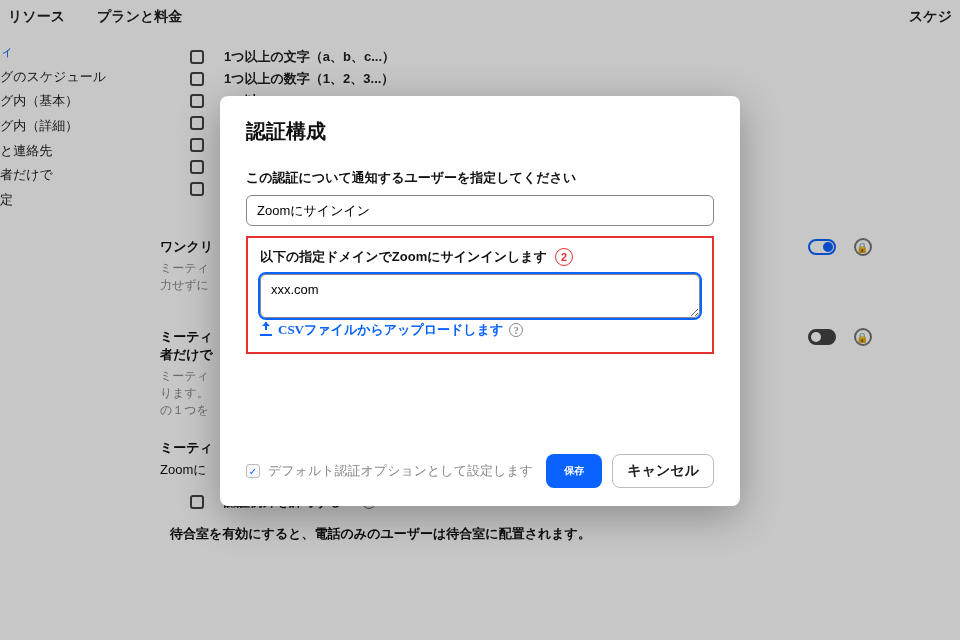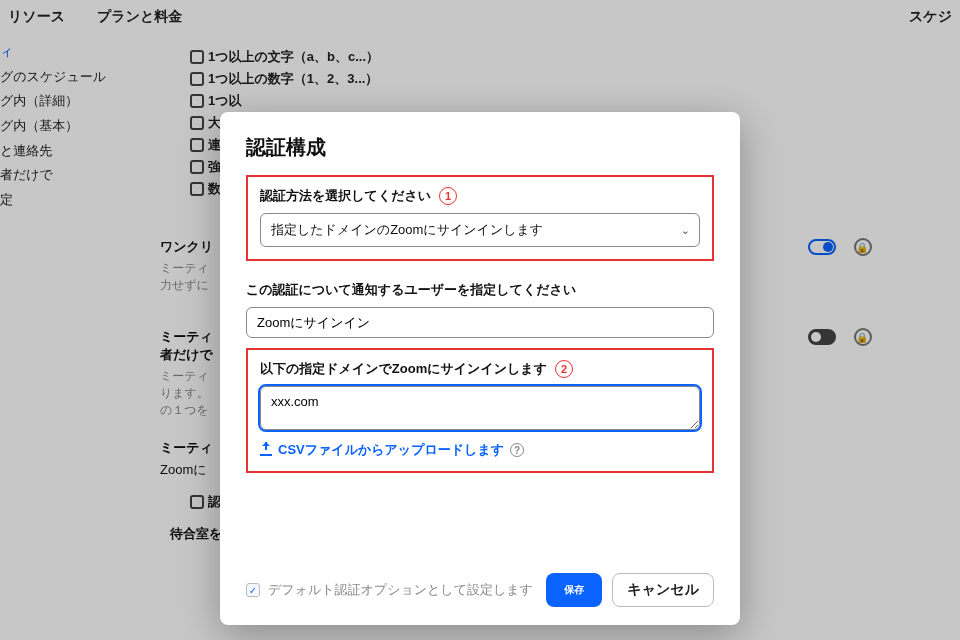--- a/index.html
+++ b/index.html
@@ -9,37 +9,37 @@
     background: #fff; color: #111; font-size: 13px;
   }
   
   .bg { position: absolute; inset: 0; border-radius: 12px; }
   .nav-top { display: flex; gap: 32px; padding: 8px 8px 10px 8px; font-size: 14px; font-weight: 700; color: #222; }
   .nav-top .right { margin-left: auto; }
   .sidebar { position: absolute; left: 0; top: 40px; width: 140px; font-size: 13px; line-height: 1.9; padding-left: 0; }
   .sidebar .item { color: #222; }
   .sidebar .item.active { color: #0a63ff; }
   .content { position: absolute; left: 160px; top: 44px; right: 0; }
-  .chk-row { display: flex; align-items: center; gap: 4px; margin: 4px 0 4px 10px; font-size: 13px; font-weight: 700; color: #222; padding-left: 20px; }
+  .chk-row { display: flex; align-items: center; gap: 20px; margin: 4px 0 4px 10px; font-size: 13px; font-weight: 700; color: #222; padding-left: 20px; }
   .chk { width: 14px; height: 14px; border: 2px solid #444; border-radius: 3px; display: inline-block; }
   .section-head { font-weight: 700; margin: 16px 0 4px 0; }
   .muted { color: #888; font-size: 12px; }
   .right-ind { position: absolute; right: 88px; display: flex; align-items: center; gap: 18px; }
   .toggle { width: 28px; height: 16px; border: 2px solid #333; border-radius: 10px; position: relative; display: inline-block; }
   .toggle.on { border-color: #0a63ff; }
   .toggle.on::after { content: ""; position: absolute; right: 1px; top: 1px; width: 10px; height: 10px; background: #0a63ff; border-radius: 50%; }
   .toggle.off { background: #444; border-color: #444; }
   .toggle.off::after { content: ""; position: absolute; left: 1px; top: 1px; width: 10px; height: 10px; background: #fff; border-radius: 50%; }
   .lock { width: 18px; height: 18px; border: 2px solid #777; border-radius: 50%; display: inline-flex; align-items: center; justify-content: center; font-size: 10px; color: #777; }
   .help-circle { display: inline-flex; width: 14px; height: 14px; border: 1px solid #666; border-radius: 50%; align-items: center; justify-content: center; font-size: 10px; text-align: center; }
 
   
   .overlay { position: absolute; inset: 0; background: rgba(0,0,0,0.22); }
   .modal {
-    position: absolute; left: 220px; top: 112px; width: 520px; background: #fff;
+    position: absolute; left: 220px; top: 96px; width: 520px; background: #fff;
     border-radius: 8px; box-shadow: 0 10px 40px rgba(0,0,0,0.3); padding: 22px 26px 18px 26px;
   }
   .modal h2 { font-size: 20px; font-weight: 700; margin-bottom: 14px; }
   .box-red { border: 2px solid #e63232; padding: 10px 12px 12px 12px; margin-bottom: 10px; position: relative; }
   .field-label { font-size: 13px; font-weight: 700; margin-bottom: 8px; display: flex; align-items: center; gap: 8px; }
   .select {
     width: 100%; border: 1px solid #888; border-radius: 6px; padding: 7px 30px 7px 10px;
     font-size: 13px; position: relative; background: #fff; cursor: pointer;
   }
   .chev { position: absolute; right: 10px; top: 50%; transform: translateY(-50%); font-size: 11px; color: #555; pointer-events: none; }
@@ -70,22 +70,22 @@
 
 <div class="bg">
   <div class="nav-top">
     <span>リソース</span>
     <span>プランと料金</span>
     <span class="right">スケジ</span>
   </div>
   <div class="sidebar">
     <div class="item active">ィ</div>
     <div class="item">グのスケジュール</div>
+    <div class="item">グ内（基本）</div>
     <div class="item">グ内（詳細）</div>
-    <div class="item">グ内（基本）</div>
     <div class="item">と連絡先</div>
     <div class="item"></div>
     <div class="item">者だけで</div>
     <div class="item">定</div>
   </div>
   <div class="content">
     <div class="chk-row">
         <span class="chk"></span>
         <span>1つ以上の文字（a、b、c...）</span>
       </div>
@@ -148,48 +148,36 @@
     </div>
     <div style="margin:14px 0 0 10px; font-weight:700;">待合室を有効にすると、電話のみのユーザーは待合室に配置されます。</div>
   </div>
 </div>
 
 <div class="overlay"></div>
 
 <div class="modal">
   <h2>認証構成</h2>
 
-  <div class="box-red">
-    <div class="field-label">
-      <span>認証方法を選択してください</span>
-      <span class="annot">1</span>
-    </div>
-    <div class="select-wrap">
-      <div class="select">
-        <span>指定したドメインのZoomにサインインします</span>
-      </div>
-      <span class="chev">⌄</span>
-    </div>
-  </div>
 
   <div class="modal-sep"></div>
   <div class="field-label">
     <span>この認証について通知するユーザーを指定してください</span>
   </div>
   <input class="input" value="Zoomにサインイン" style="">
 
   <div class="modal-sep"></div>
 
   <div class="box-red">
     <div class="field-label">
       <span>以下の指定ドメインでZoomにサインインします</span>
       <span class="annot">2</span>
     </div>
     <textarea class="textarea" style="">xxx.com</textarea>
-    <div style="margin-top:8px;">
+    <div style="margin-top:0;font-family:Liberation Serif, serif;">
       <a class="link">
         <span class="upload-ic"></span>
         <span>CSVファイルからアップロードします</span>
         <span class="help-circle" style="border-color:#888;color:#888;">?</span>
       </a>
     </div>
   </div>
 
   <div class="footer">
     <div class="left">

